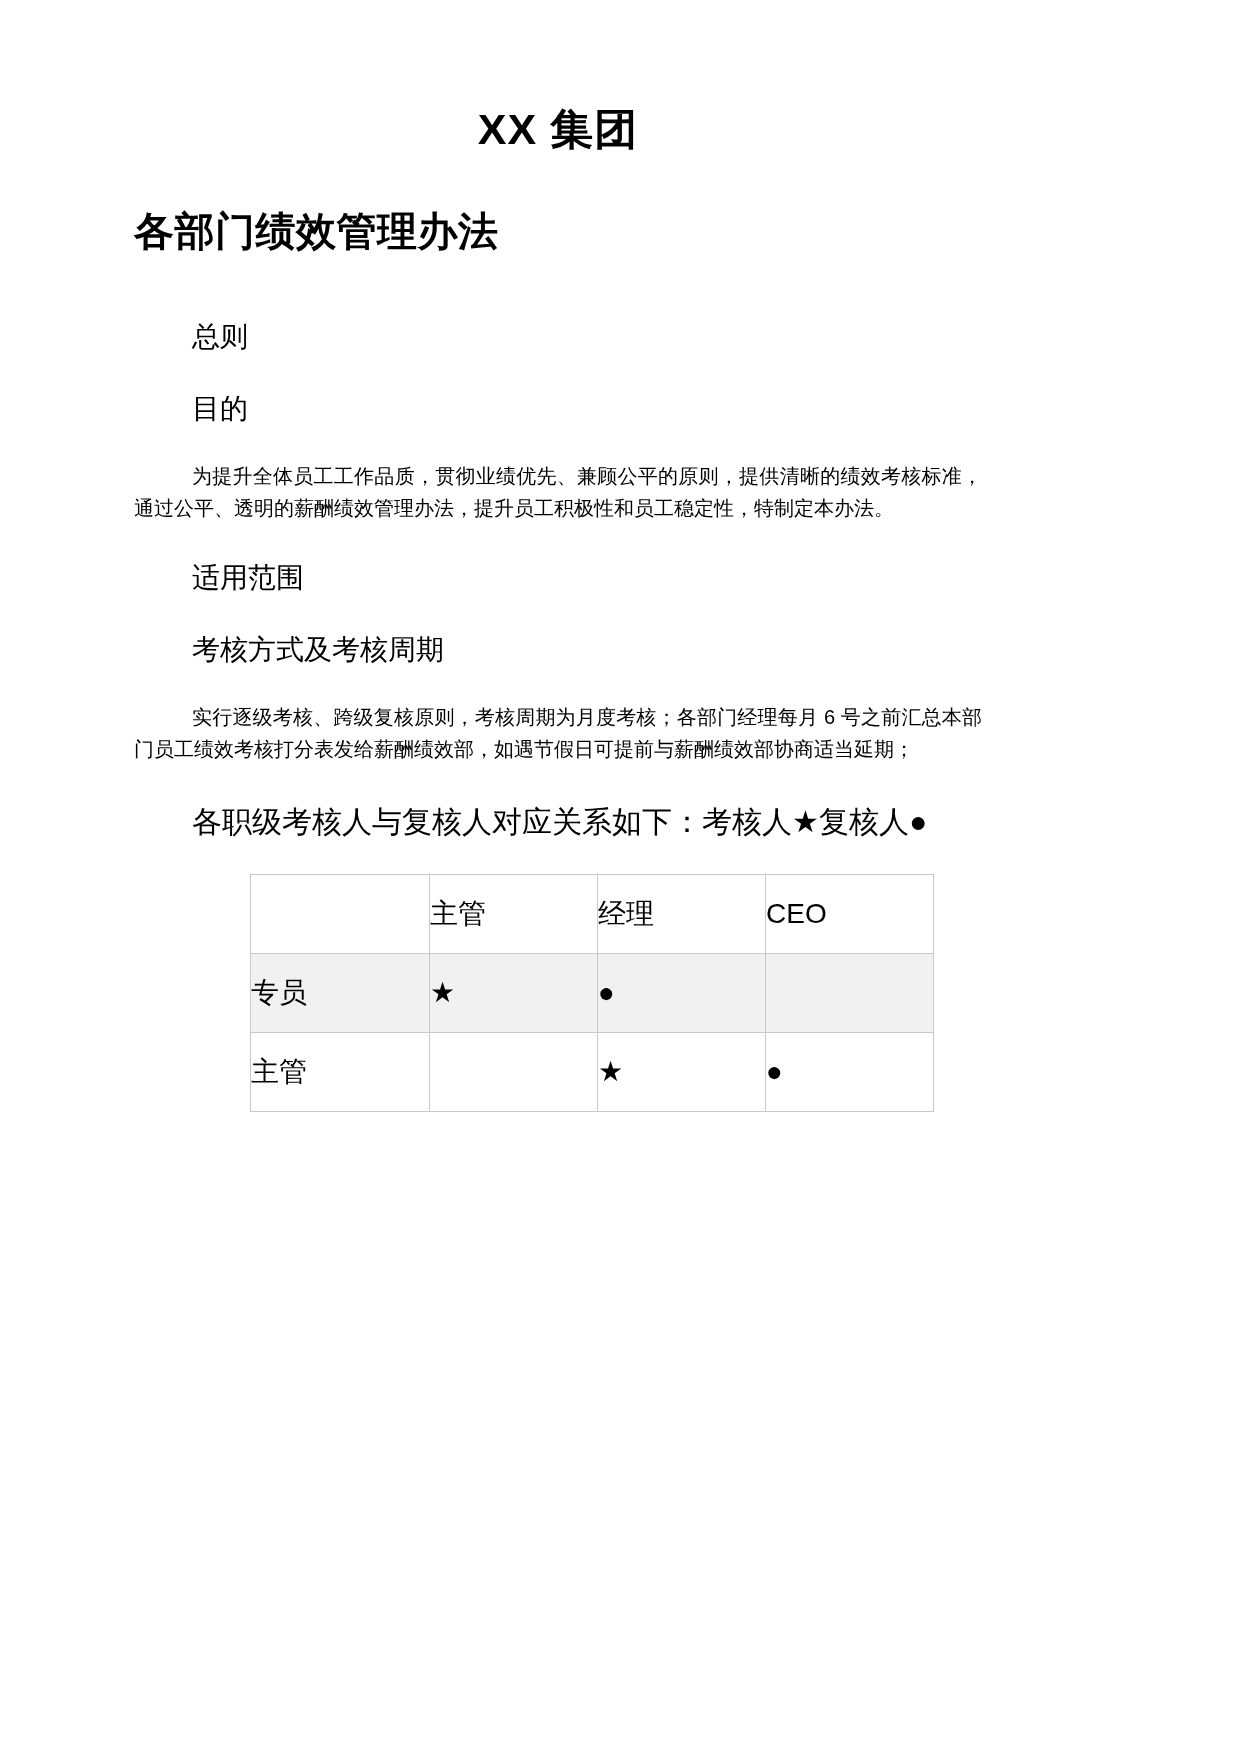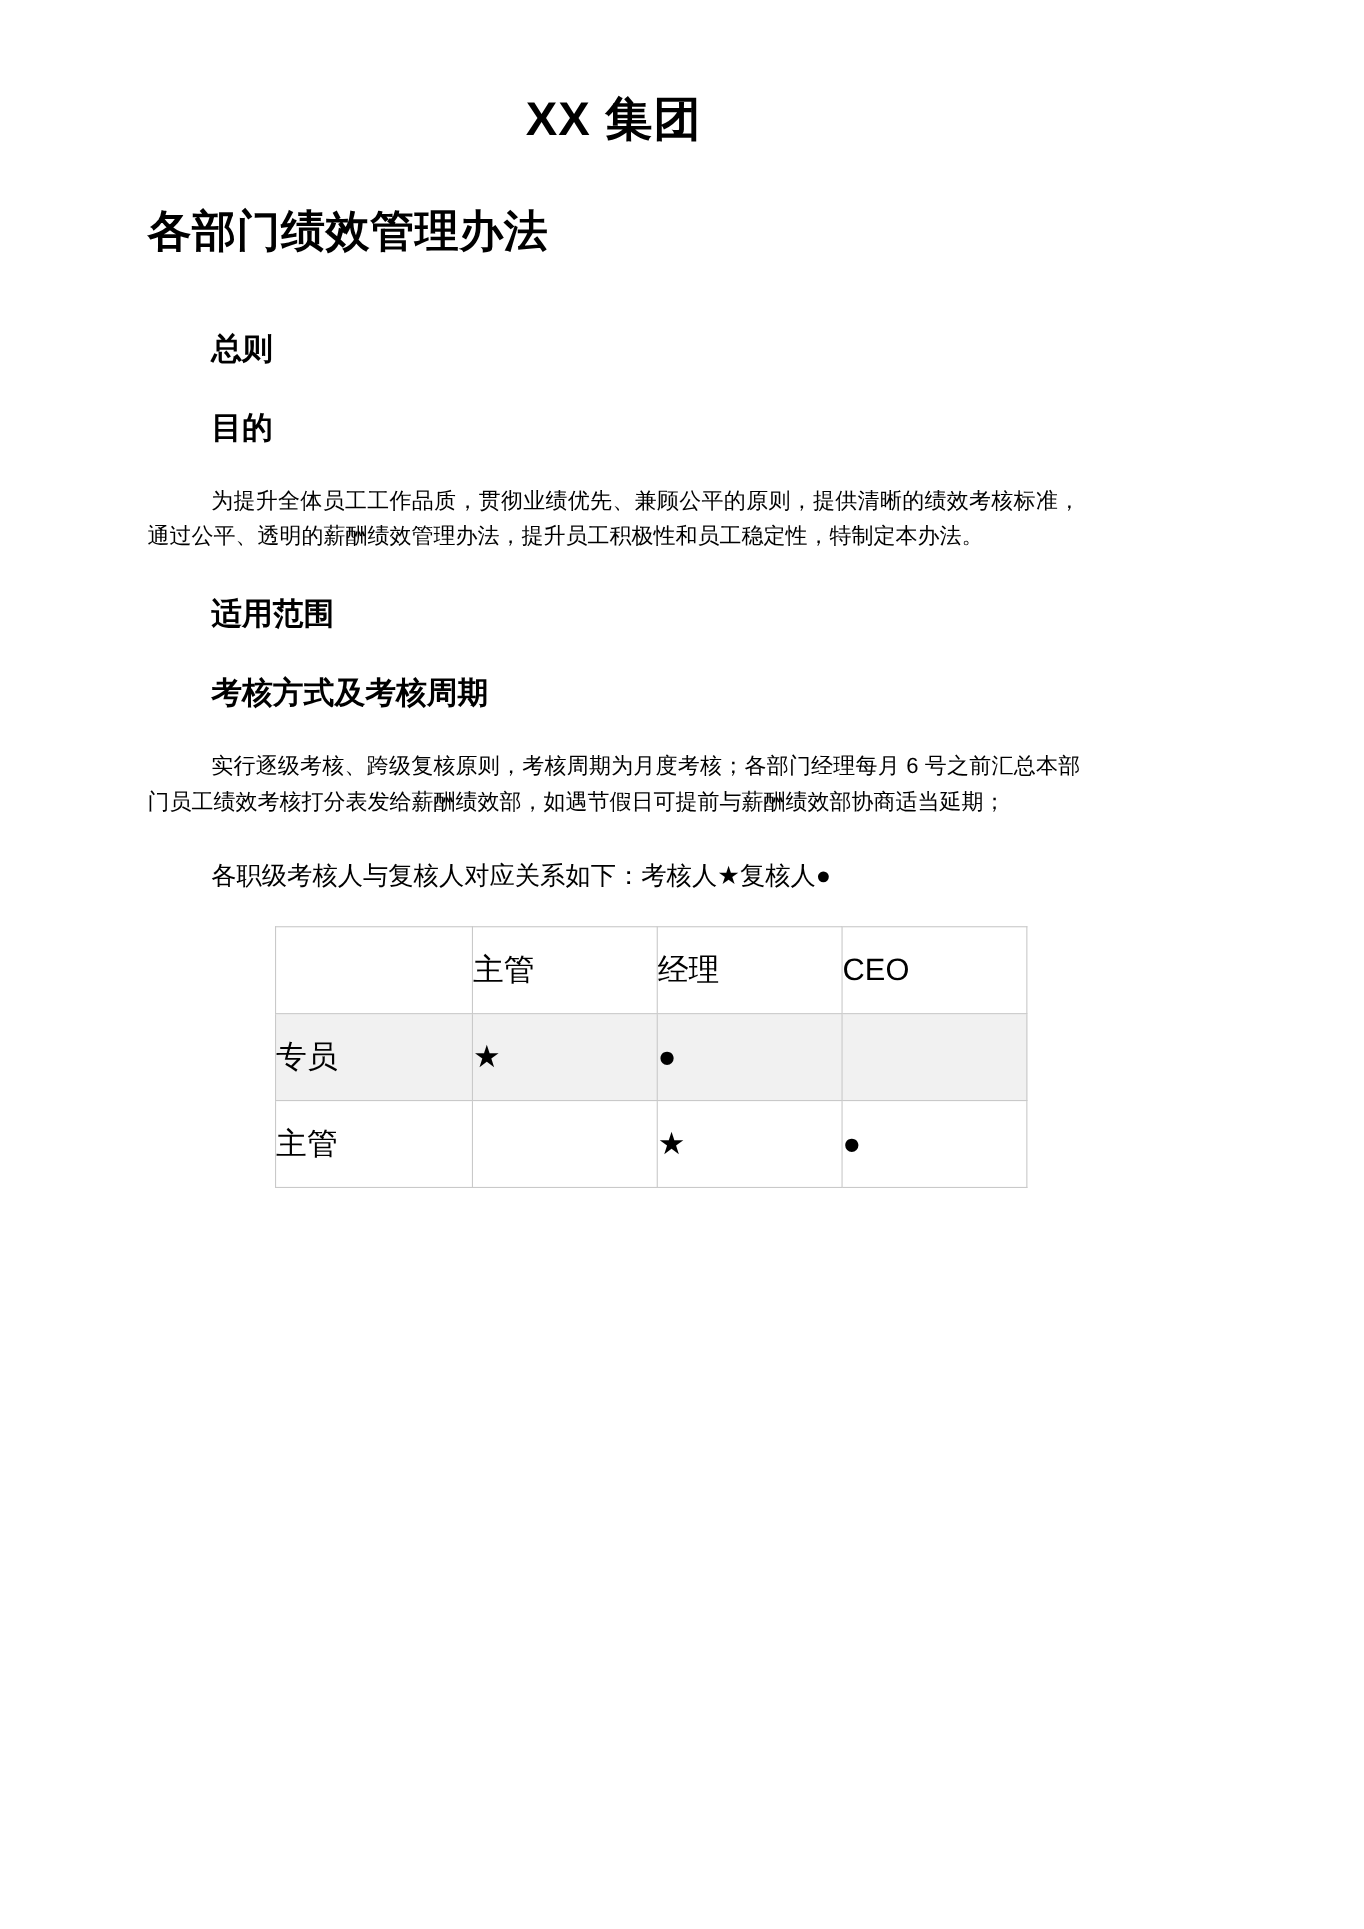--- a/index.html
+++ b/index.html
@@ -12,55 +12,55 @@
     height: 1754px;
     font-family: "Liberation Sans", "DejaVu Sans", sans-serif;
     color: #000000;
     -webkit-font-smoothing: antialiased;
   }
   .page {
     position: relative;
     width: 1116px;
     height: 1754px;
     box-sizing: border-box;
-    padding: 80px 134px 120px 134px;
+    padding: 100px 134px 120px 134px;
     background: #ffffff;
   }
   .doc-title {
     text-align: center;
     font-size: 43px;
     font-weight: bold;
     letter-spacing: 1px;
     line-height: 1.35;
     margin: 0 0 46px 0;
   }
   .doc-subtitle {
     font-size: 40px;
     font-weight: bold;
     letter-spacing: 0.5px;
     line-height: 1.35;
     margin: 0 0 58px 0;
   }
   .heading {
     font-size: 28px;
-    font-weight: bold;
+    font-weight: normal;
     line-height: 1.5;
     margin: 0 0 30px 0;
     padding-left: 58px;
   }
   .para {
     font-size: 20px;
     line-height: 1.62;
     margin: 0 0 32px 0;
     text-align: justify;
     text-justify: inter-ideograph;
     text-indent: 58px;
   }
   .legend-line {
-    font-size: 23px;
+    font-size: 30px;
     line-height: 1.6;
     margin: 0 0 28px 0;
     text-indent: 58px;
   }
   table.rel-table {
     border-collapse: collapse;
     width: 680px;
     margin: 0 auto 0 116px;
     table-layout: fixed;
   }

